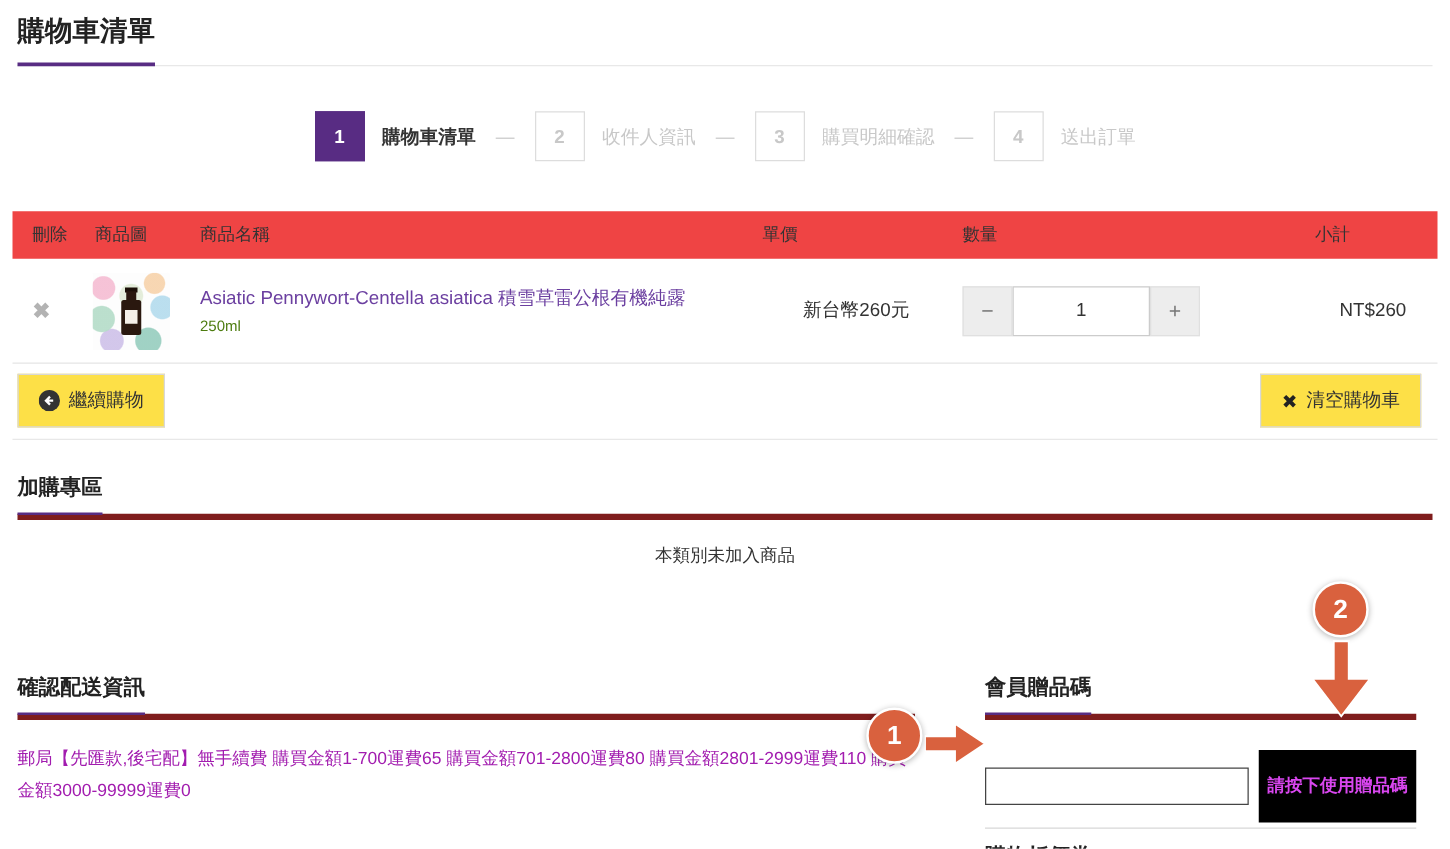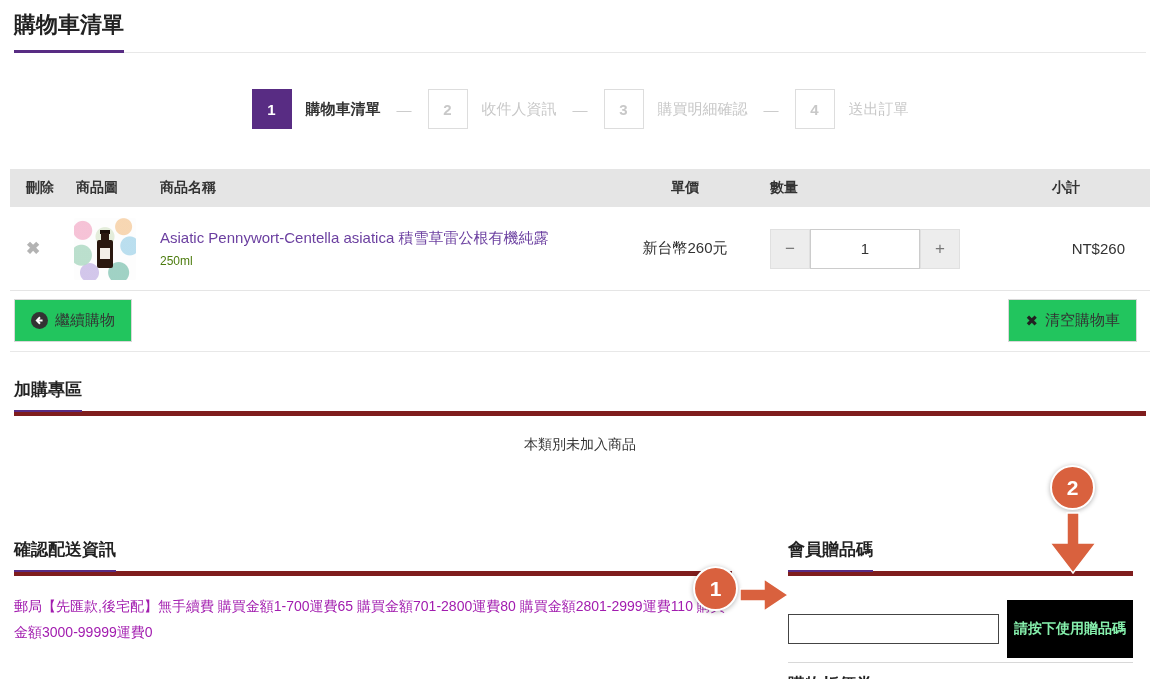--- a/index.html
+++ b/index.html
@@ -24,24 +24,24 @@
     font-size:15px; font-weight:bold; border:1px solid #ddd; color:#c8c8c8; background:#fff;
   }
   .step-box.active { background:#582c83; border-color:#582c83; color:#fff; }
   .step-label { font-size:15px; color:#c8c8c8; }
   .step-label.active { color:#333; font-weight:600; }
   .step-dash { color:#ccc; font-size:15px; }
 
   
   .cart-table { margin:40px 10px 0; }
   .t-head, .t-row { display:grid; grid-template-columns:60px 90px 1fr 150px 220px 170px; align-items:center; }
-  .t-head { background:#e5e5e5; height:38px; font-size:14px; font-weight:bold; color:#333; }
+  .t-head { background:#ef4444; height:38px; font-size:14px; font-weight:normal; color:#333; }
   .t-head > div:first-child { padding-left:16px; }
   .h-img { padding-left:6px; }
-  .h-price { text-align:center; }
+  .h-price { text-align:left; }
   .h-qty { padding-left:10px; }
   .h-sub { text-align:right; padding-right:70px; }
   .t-row { min-height:84px; border-bottom:1px solid #e5e5e5; }
   .del-btn { background:none; border:none; cursor:pointer; padding-left:16px; text-align:left; }
   .del-x { color:#b3b3b3; font-size:17px; font-weight:bold; }
   .img-cell { padding-left:4px; }
   .prod-img {
     width:62px; height:62px; position:relative; border-radius:2px; overflow:hidden;
     background:
       radial-gradient(circle at 14% 20%, rgba(244,180,205,.8) 0 9px, rgba(244,180,205,0) 10px),
@@ -65,21 +65,21 @@
   .qty-btn {
     width:40px; height:40px; background:#ededed; border:1px solid #e0e0e0;
     color:#777; font-size:17px; cursor:pointer; line-height:1;
   }
   .qty-input { width:110px; height:40px; border:1px solid #ccc; text-align:center; font-size:15px; color:#333; }
   .sub-cell { text-align:right; padding-right:25px; font-size:15px; }
 
   
   .actions { margin:8px 10px 0; display:flex; justify-content:space-between; padding:0 13px 0 4px; }
   .ghost-btn {
-    background:#22c55e; border:1px solid #d8d8d8; color:#333; font-size:15px;
+    background:#fde047; border:1px solid #d8d8d8; color:#333; font-size:15px;
     padding:11px 16px; display:flex; align-items:center; gap:7px; cursor:pointer;
     font-family:inherit;
   }
   .clear-x { font-weight:bold; color:#222; font-size:15px; }
   .actions-divider { margin:9px 10px 0; border-bottom:1px solid #e8e8e8; }
 
   
   .sec-wrap { border-bottom:5px solid #7f1d1d; }
   .sec-title {
     display:inline-block; font-size:17px; font-weight:bold; color:#222;
@@ -96,21 +96,21 @@
   .col-right { width:345px; flex:none; }
 
   .ship-option { margin-top:30px; padding-left:16px; display:flex; align-items:center; gap:24px; }
   .radio-circle { width:17px; height:17px; border-radius:50%; border:1px solid #757575; background:#fff; cursor:pointer; flex:none; }
   .ship-label { font-size:15px; font-weight:bold; color:#5b2c87; cursor:pointer; }
   .ship-desc { margin-top:18px; font-size:14px; line-height:1.85; color:#a21caf; max-width:745px; }
 
   .gift-row { margin-top:24px; display:flex; align-items:center; gap:8px; }
   .gift-input { flex:1; height:30px; border:1px solid #444; padding:0 6px; font-size:14px; font-family:inherit; }
   .gift-btn {
-    background:#000; color:#86efac; border:none; font-size:14px; font-weight:bold;
+    background:#000; color:#d946ef; border:none; font-size:14px; font-weight:bold;
     padding:20px 7px; cursor:pointer; white-space:nowrap; font-family:inherit;
   }
   .right-line { margin-top:4px; border-bottom:1px solid #d8d8d8; }
   .coupon-wrap { margin-top:10px; }
 
   
   .annot { position:absolute; inset:0; pointer-events:none; }
   .badge {
     position:absolute; width:45px; height:45px; border-radius:50%;
     background:#d9613e; border:2px solid #fff; box-shadow:0 1px 5px rgba(0,0,0,.3);

